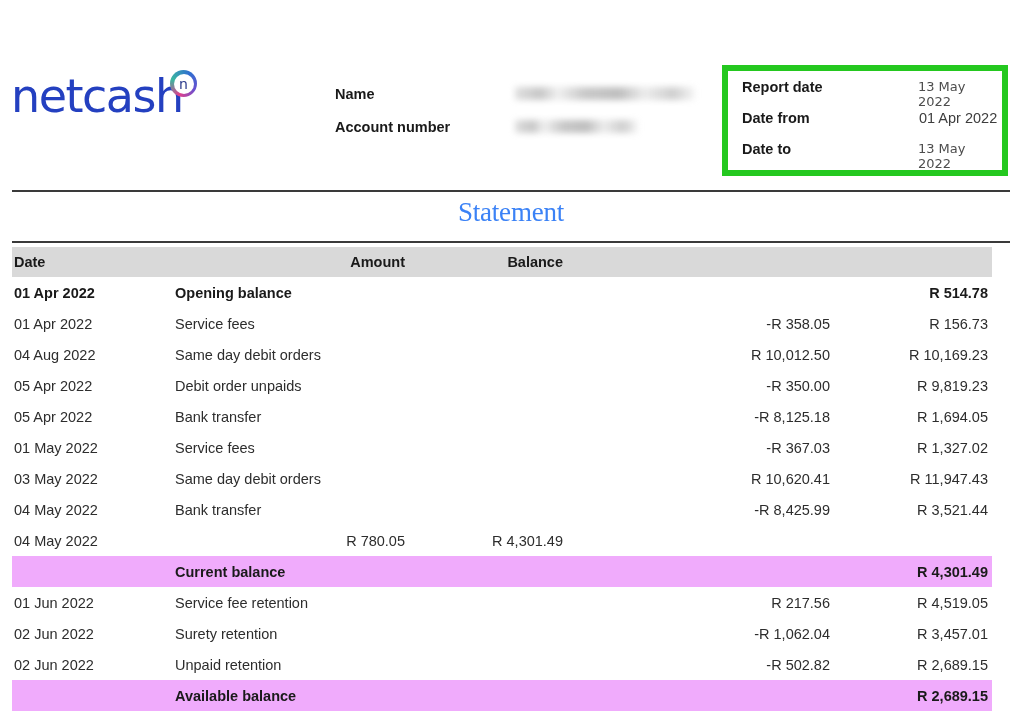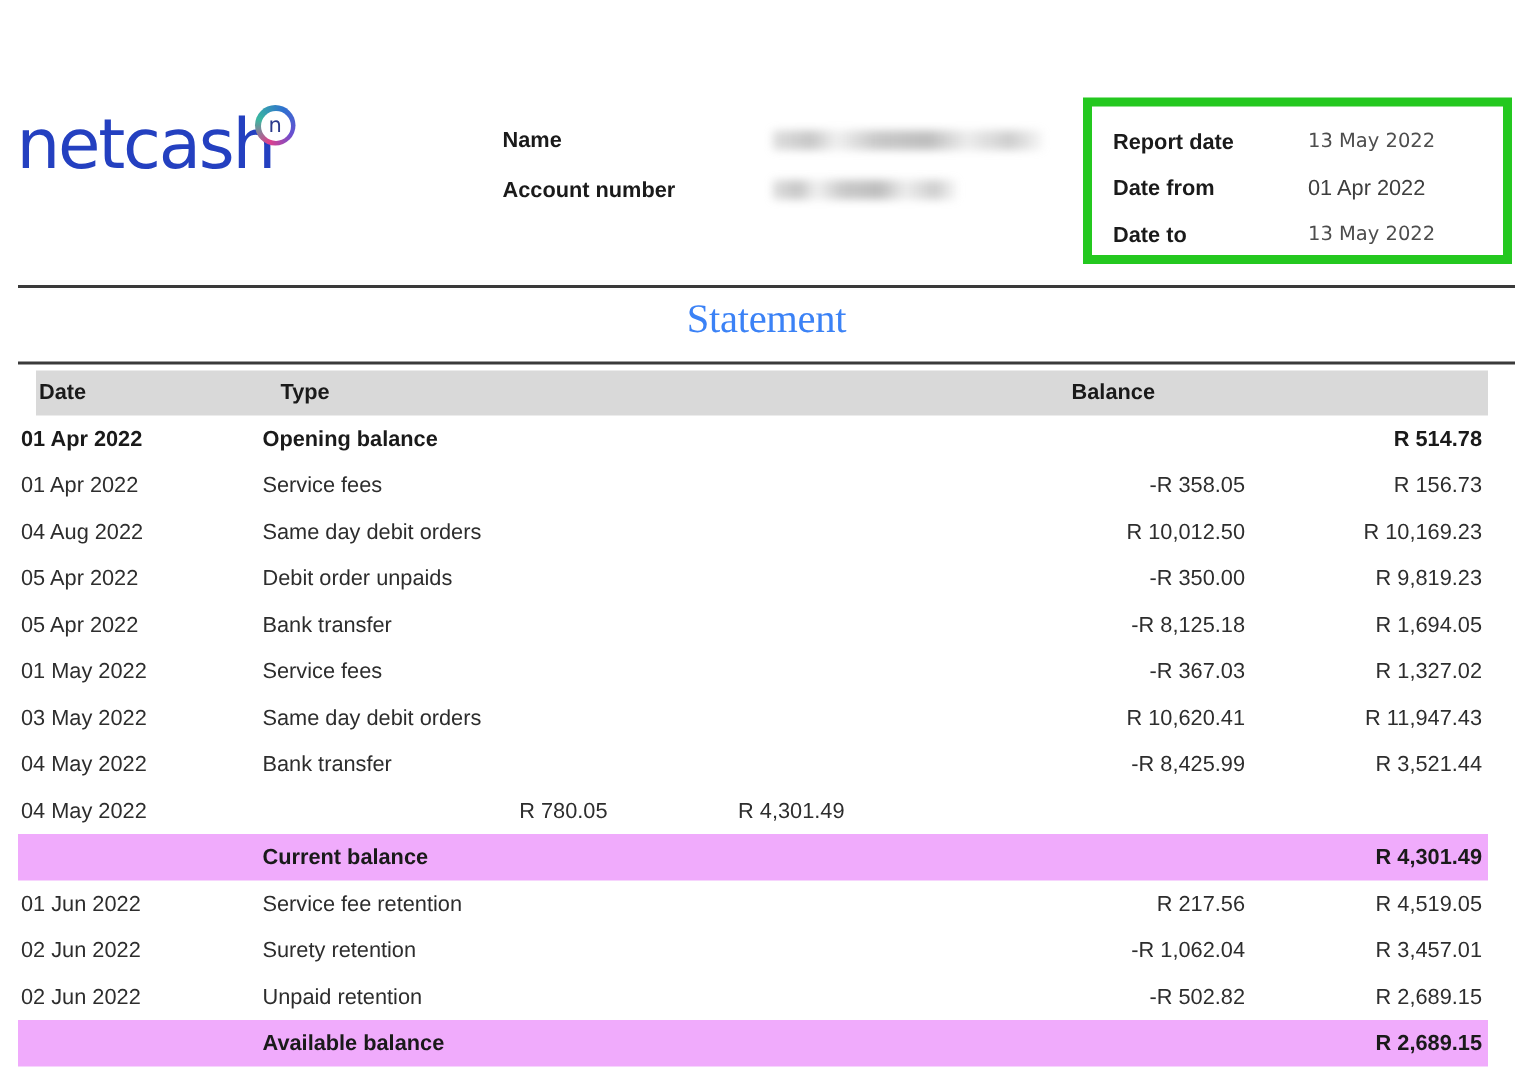--- a/index.html
+++ b/index.html
@@ -109,22 +109,23 @@
     top: 24px;
     width: 286px;
     height: 111px;
     border: 6px solid var(--hl, #24c81f);
     box-sizing: border-box;
     background: #ffffff;
     padding: 8px 0 0 14px;
   }
   .date-row {
     display: flex;
-    align-items: center;
+    align-items: flex-start;
     height: 31px;
+    gap: 47px;
   }
   .date-label {
     width: 130px;
     font-size: 14.5px;
     font-weight: bold;
     color: #1a1a1a;
   }
   .date-value {
     font-size: 13px;
     font-weight: 400;
@@ -173,21 +174,20 @@
     align-items: center;
     height: 31px;
     font-size: 14.5px;
     color: #2d2d2d;
   }
   .row.head {
     background: #d9d9d9;
     font-weight: bold;
     color: #1a1a1a;
     height: 30px;
-    margin-left: 12px;
   }
   .row.total {
     background: #f0abfc;
     font-weight: bold;
     color: #1a1a1a;
   }
   .row.bold {
     font-weight: bold;
     color: #1a1a1a;
   }
@@ -235,21 +235,21 @@
     </div>
 </div>
 
 <div class="rule rule-top"></div>
 <div class="statement-title">Statement</div>
 <div class="rule rule-bottom"></div>
 
 <div class="table">
   <div class="row head">
     <div class="c-date">Date</div>
-    <div class="c-type">Type</div>
+    <div class="c-amt">Amount</div>
     <div class="c-bal">Balance</div>
   </div>
   <div id="table-body">
       <div class="row bold">
         <div class="c-date">01 Apr 2022</div>
         <div class="c-type">Opening balance</div>
         <div class="c-amt"></div>
         <div class="c-bal">R 514.78</div>
       </div>
       <div class="row">

